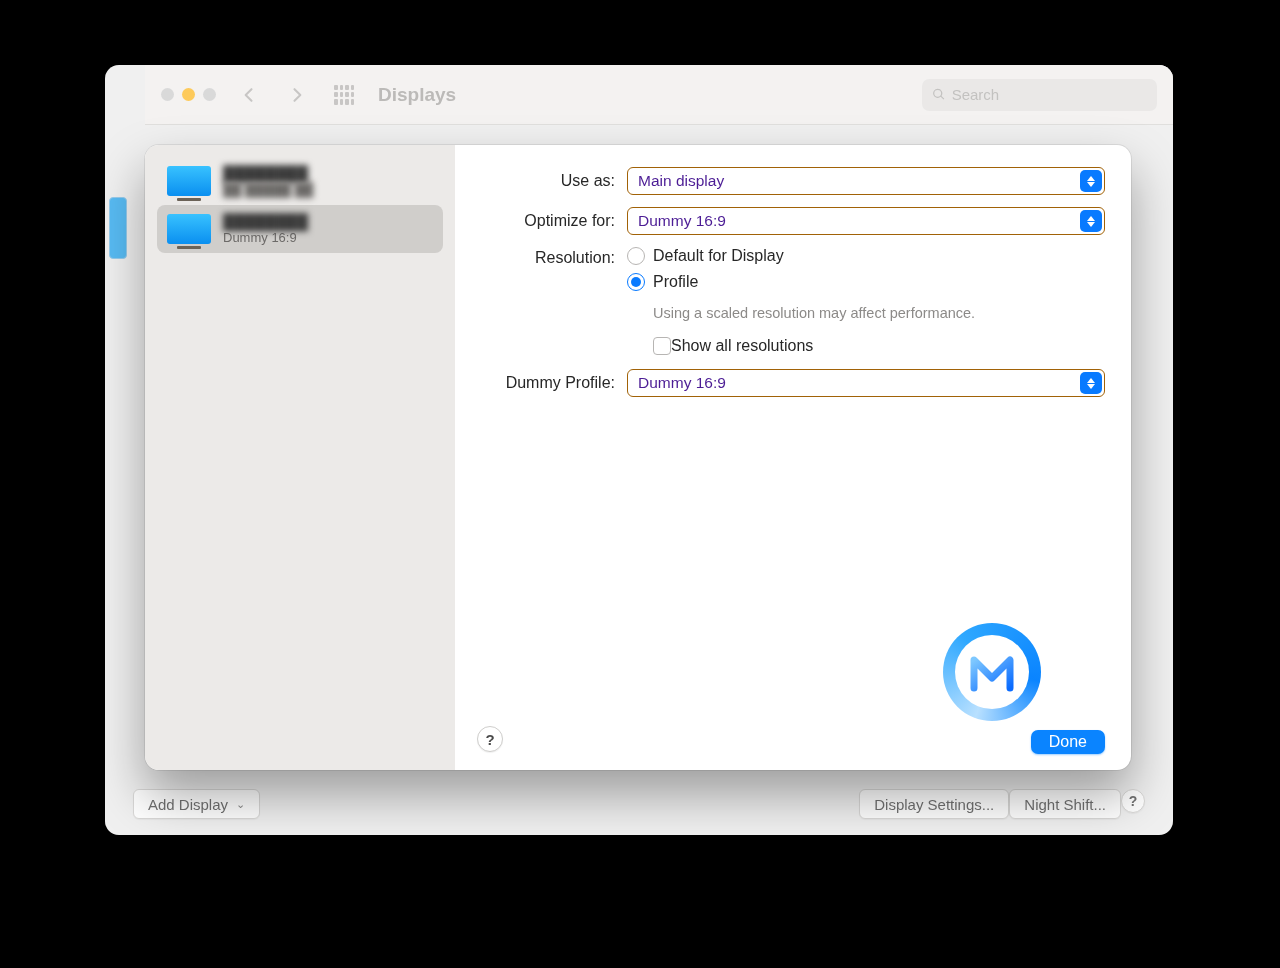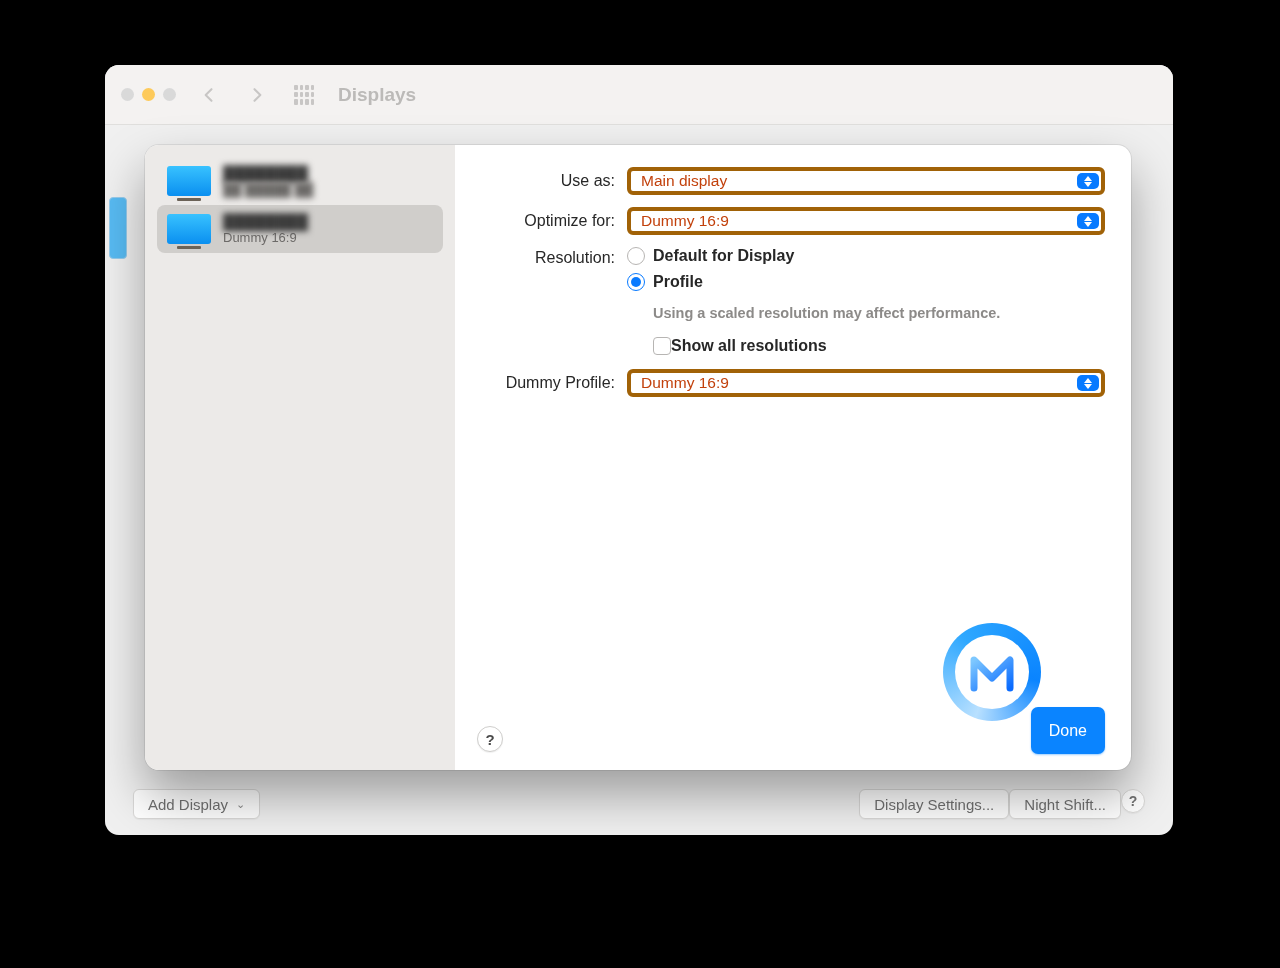--- a/index.html
+++ b/index.html
@@ -28,20 +28,21 @@
     pointer-events: none;
   }
 
   .titlebar {
     height: 60px;
     display: flex; align-items: center;
     padding: 0 16px;
     gap: 18px;
     background: #f1efee;
     border-bottom: 1px solid #d8d6d4;
+    margin-left: 40px;
   }
   .traffic {
     display: flex; gap: 8px;
   }
   .dot {
     width: 13px; height: 13px; border-radius: 50%;
     background: #cfcfcf;
   }
   .dot.yellow { background: #fdbc2e; }
 
@@ -185,48 +186,48 @@
     padding-right: 12px;
     font-size: 16px;
     color: #272727;
   }
   .form-row.top-align { align-items: flex-start; }
   .form-row.top-align .label { padding-top: 2px; }
 
   .select {
     flex: 1;
     height: 28px;
-    border: 4px solid #a16207;
+    border: 1px solid #a16207;
     border-radius: 6px;
     display: flex; align-items: center;
     padding: 0 10px;
     position: relative;
     background: #fff;
-    font-size: 15.5px; color: #c2410c;
+    font-size: 15.5px; color: #4c1d95;
   }
   .select .stepper {
     position: absolute; right: 2px; top: 2px; bottom: 2px;
     width: 22px;
     background: #087aff;
     border-radius: 5px;
     display: flex; flex-direction: column;
     align-items: center; justify-content: center;
     gap: 1px;
   }
   .select .stepper::before,
   .select .stepper::after {
     content: "";
     width: 0; height: 0;
     border-left: 4px solid transparent;
     border-right: 4px solid transparent;
   }
   .select .stepper::before { border-bottom: 5px solid #fff; }
   .select .stepper::after  { border-top: 5px solid #fff; }
 
-  .radio-col { flex: 1; display: flex; flex-direction: column; gap: 8px; font-weight: bold; }
+  .radio-col { flex: 1; display: flex; flex-direction: column; gap: 8px; }
   .radio-opt {
     display: flex; align-items: center; gap: 8px;
     font-size: 16px; color: #272727;
   }
   .radio {
     width: 18px; height: 18px; border-radius: 50%;
     border: 1.5px solid #b7b5b3;
     background: #fff;
     position: relative;
     flex-shrink: 0;
@@ -285,21 +286,21 @@
     width: 26px; height: 26px; border-radius: 50%;
     border: 1px solid #cfcecc;
     display: flex; align-items: center; justify-content: center;
     font-size: 15px; color: #4a4a4a; font-weight: 600;
     background: #fff;
     box-shadow: 0 1px 1px rgba(0,0,0,.06);
   }
   .done-btn {
     position: absolute;
     right: 26px; bottom: 16px;
-    height: 47px;
+    height: 24px;
     padding: 0 18px;
     border: none;
     border-radius: 7px;
     background: #0a84ff;
     color: #fff;
     font-size: 16px; font-weight: 500;
     box-shadow: 0 1px 2px rgba(10,132,255,.4);
   }
 
   
@@ -352,20 +353,26 @@
       <span></span>
         <span></span>
         <span></span>
         <span></span>
       <span></span>
         <span></span>
         <span></span>
         <span></span>
     </div>
     <div class="win-title">Displays</div>
+    <div class="search-wrap">
+      <svg viewBox="0 0 24 24">
+          <path d="M10 2a8 8 0 105.3 14l5 5 1.4-1.4-5-5A8 8 0 0010 2zm0 2a6 6 0 110 12 6 6 0 010-12z"></path>
+        </svg>
+      <input class="search-input" placeholder="Search" style="">
+    </div>
   </div>
 
   <div class="parent-body">
     <div class="display-chip"></div>
 
     <div class="footer">
       <div class="pill">
         <span>Add Display</span>
         <span class="chev-down">⌄</span>
       </div>

